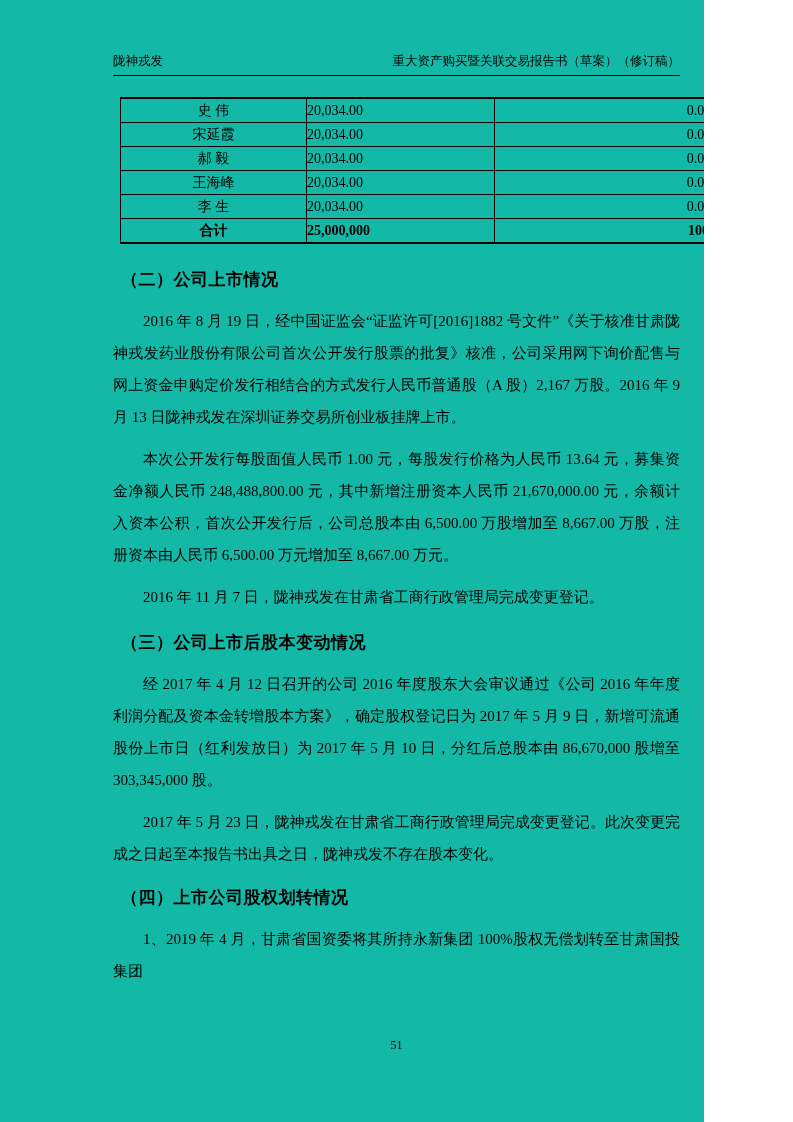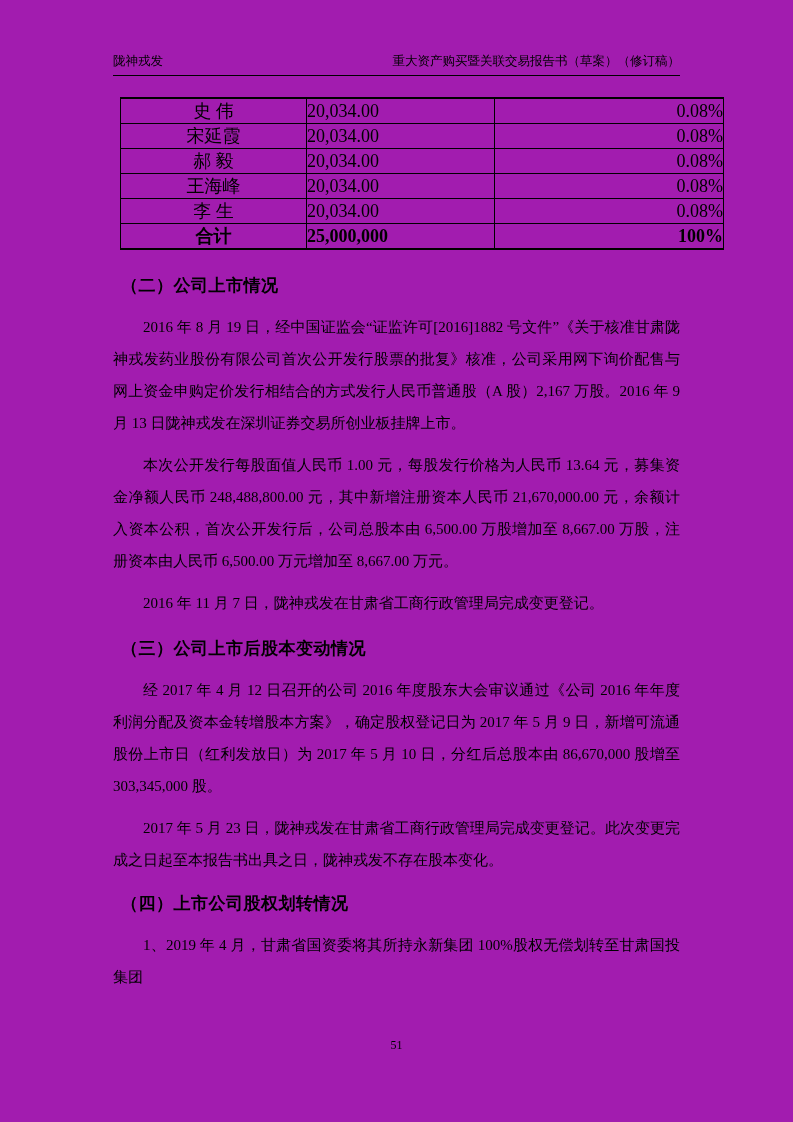--- a/index.html
+++ b/index.html
@@ -2,23 +2,23 @@
 <html><head>
 <meta charset="utf-8">
 <style>
   html, body {
     margin: 0;
     padding: 0;
     background: #ffffff;
   }
   .page {
     position: relative;
-    width: 793px;
+    width: 704px;
     height: 1122px;
-    background: #a21caf;
+    background: #14b8a6;
     color: #000000;
     font-family: "Liberation Serif", "DejaVu Serif", serif;
     overflow: hidden;
   }
   
   .page-header {
     position: absolute;
     top: 53px;
     left: 113px;
     width: 567px;
@@ -35,21 +35,21 @@
     top: 75px;
     left: 113px;
     width: 567px;
   }
   
   table.sh-table {
     border-collapse: collapse;
     margin: 22px 0 0 7px;
     width: 552px;
     table-layout: fixed;
-    font-size: 18px;
+    font-size: 14px;
   }
   table.sh-table td {
     height: 23px;
     border: 1px solid #000;
     padding: 0;
     vertical-align: middle;
   }
   table.sh-table tr td:first-child { border-left: 1.5px solid #000; }
   table.sh-table tr td:last-child  { border-right: 1.5px solid #000; padding-left: 48px; }
   table.sh-table tr:first-child td { border-top: 2.5px solid #000; }

